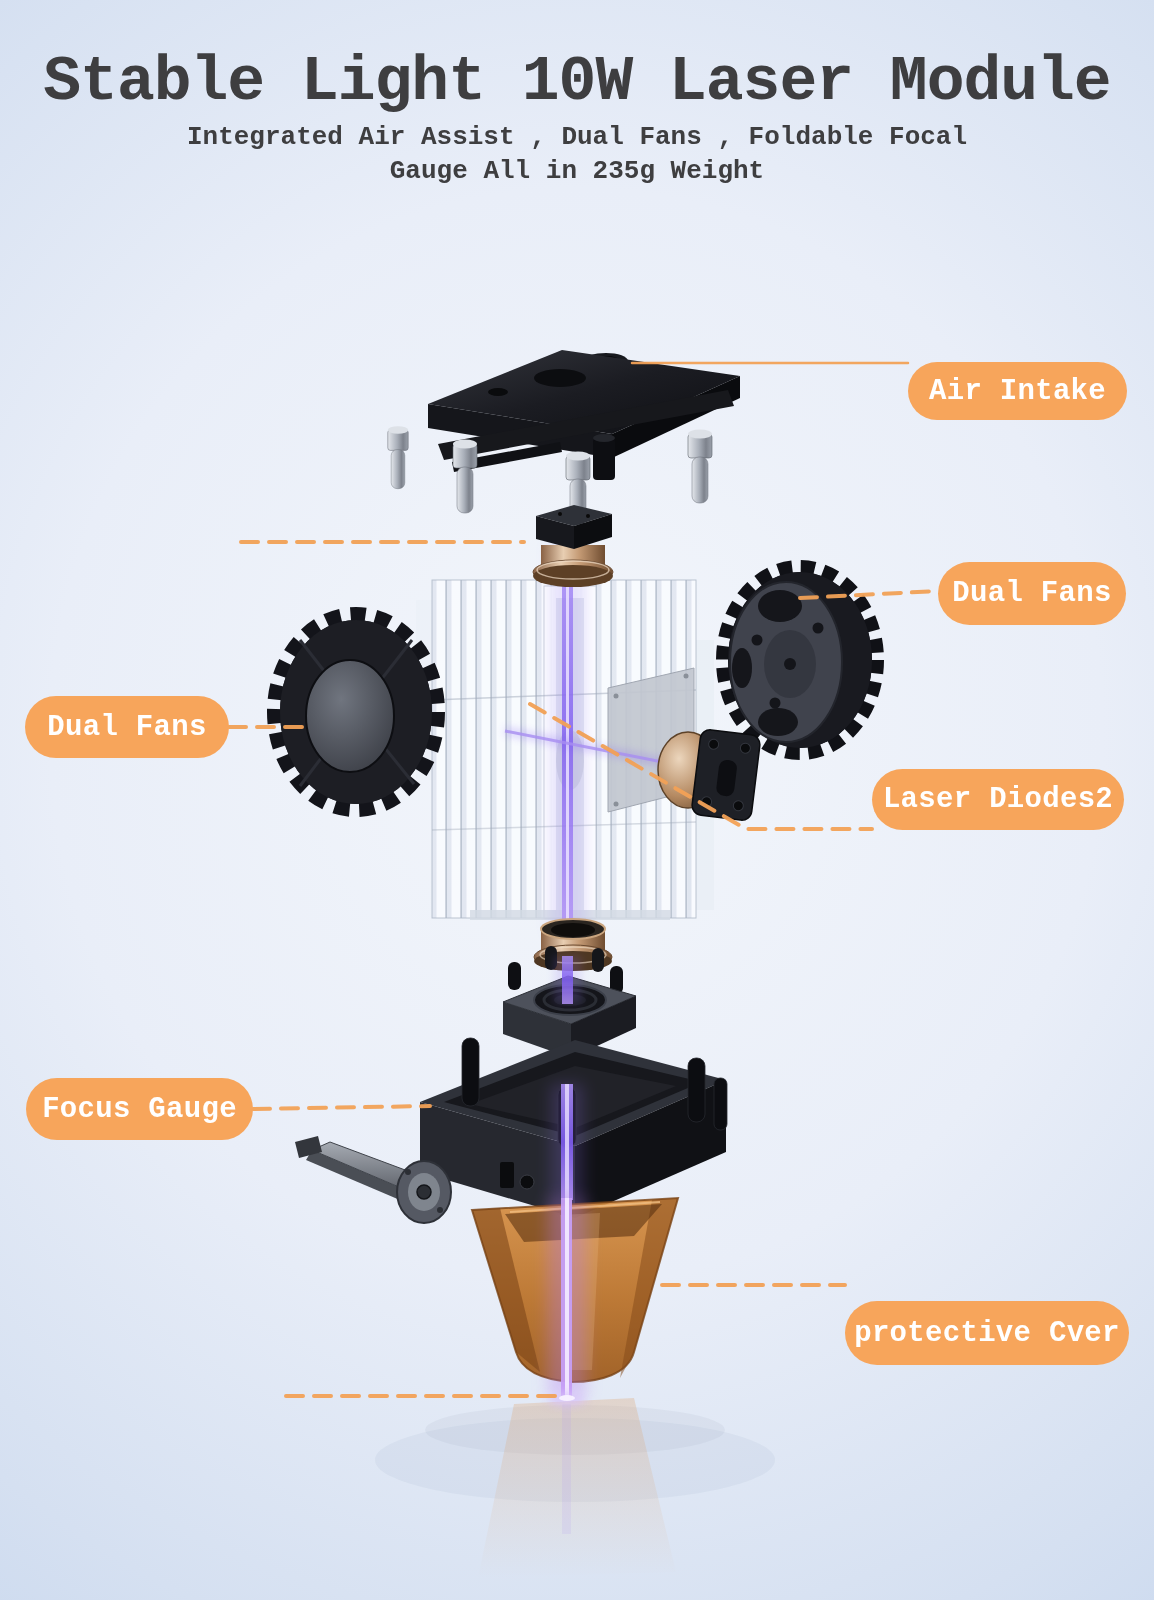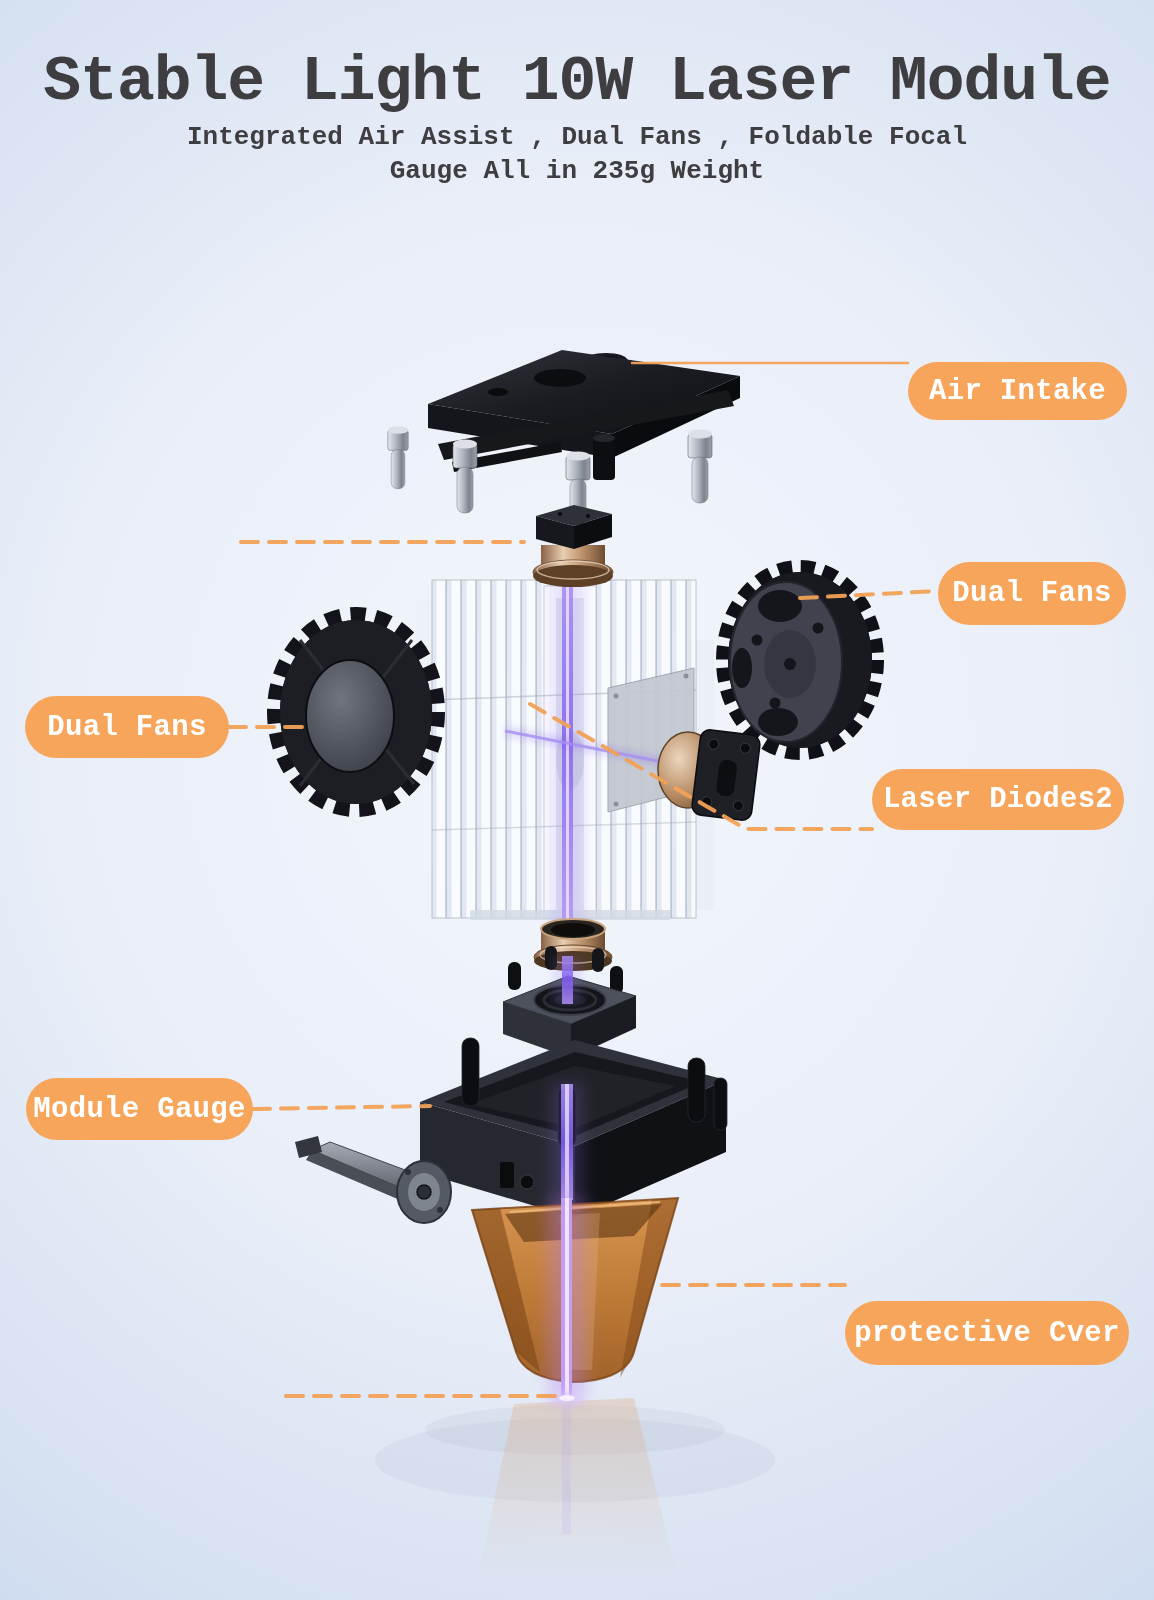--- a/index.html
+++ b/index.html
@@ -284,16 +284,16 @@
     <div class="subtitle">
       <div>Integrated Air Assist , Dual Fans , Foldable Focal</div>
       <div>Gauge All in 235g Weight</div>
     </div>
   </div>
 
   <div class="label" style="left:908px; top:334px; width:219px; height:58px;margin-top:28px;">Air Intake</div>
   <div class="label" style="left:938px; top:562px; width:188px; height:63px;">Dual Fans</div>
   <div class="label" style="left:25px; top:696px; width:204px; height:62px;">Dual Fans</div>
   <div class="label" style="left:872px; top:769px; width:252px; height:61px;">Laser Diodes2</div>
-  <div class="label" style="left:26px; top:1078px; width:227px; height:62px;">Module Gauge</div>
+  <div class="label" style="left:26px; top:1078px; width:227px; height:62px;">Focus Gauge</div>
   <div class="label" style="left:845px; top:1253px; width:284px; height:64px;margin-top:48px;">protective Cver</div>
 
 </div>
 
 </body></html>

